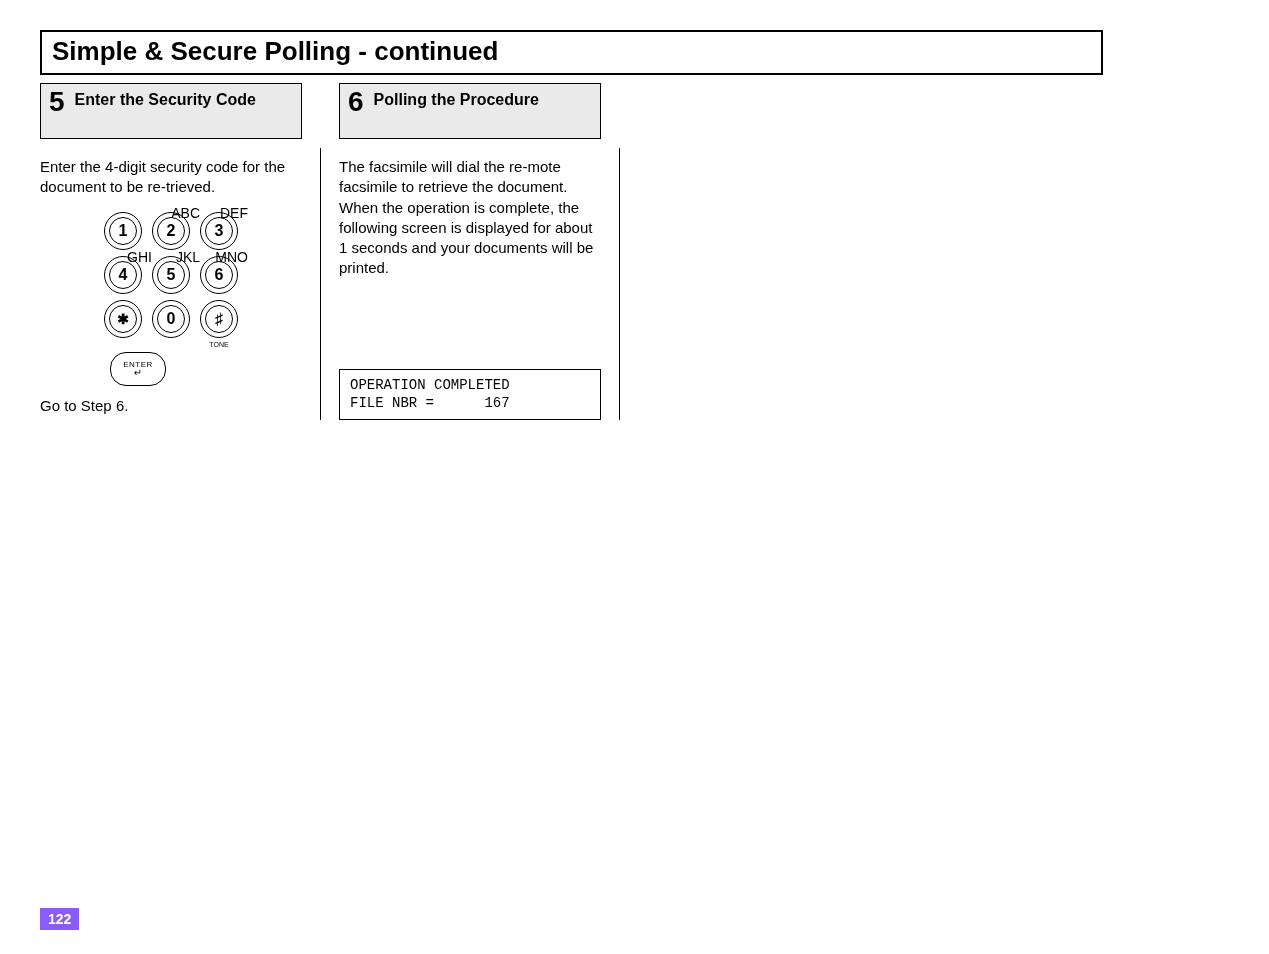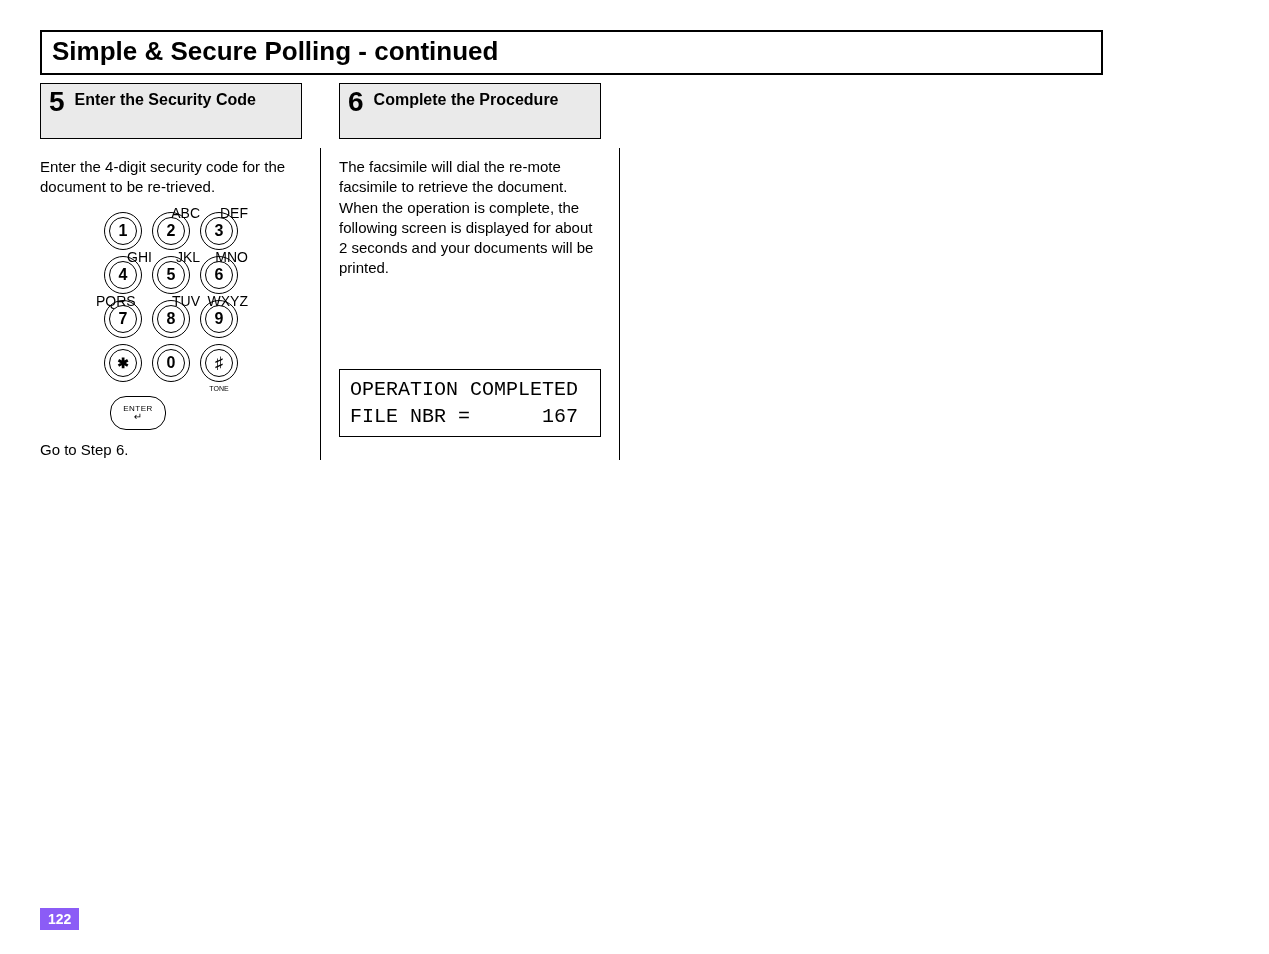--- a/index.html
+++ b/index.html
@@ -24,21 +24,21 @@
   .key { position: relative; }
   .key-outer { width: 38px; height: 38px; border: 1.5px solid #000; border-radius: 50%; display: flex; align-items: center; justify-content: center; }
   .key-inner { width: 28px; height: 28px; border: 1.5px solid #000; border-radius: 50%; display: flex; align-items: center; justify-content: center; font-size: 16px; font-weight: bold; font-family: Helvetica, Arial, sans-serif; }
   .key-label { position: absolute; font-size: 14px; line-height: 1; }
   .lbl-tr { top: -6px; right: -10px; }
   .lbl-tl { top: -6px; left: -8px; }
   .caption-tone { position: absolute; font-size: 7px; bottom: -10px; width: 38px; text-align: center; right: 0; }
   .kp-row.last { margin-bottom: 14px; }
 
   
-  .lcd { border: 1.5px solid #000; padding: 6px 10px; font-family: "Courier New", monospace; font-size: 20px; line-height: 1.35; white-space: pre; margin-top: 16px; }
+  .lcd { border: 1.5px solid #000; padding: 6px 10px; font-family: "Courier New", monospace; font-size: 14px; line-height: 1.35; white-space: pre; margin-top: 16px; }
   .lcd-line { display: block; }
 
   
   .enter-btn { width: 56px; height: 34px; border: 1.5px solid #000; border-radius: 16px; display: flex; flex-direction: column; align-items: center; justify-content: center; margin: 10px 0 10px 70px; }
   .enter-btn .lbl { font-size: 8px; font-weight: normal; letter-spacing: 0.5px; }
   .enter-btn .arrow { font-size: 10px; line-height: 1; margin-top: -1px; }
 
   
   .divider { width: 1px; background: #000; align-self: stretch; margin-top: 65px; }
 
@@ -99,40 +99,20 @@
                 <div class="key-inner">5</div>
               </div>
           </div>
           <div class="key">
             <span class="key-label lbl-tr">MNO</span>
             <div class="key-outer">
                 <div class="key-inner">6</div>
               </div>
           </div>
         </div>
-        <div class="kp-row">
-          <div class="key">
-            <span class="key-label lbl-tl">PQRS</span>
-            <div class="key-outer">
-                <div class="key-inner">7</div>
-              </div>
-          </div>
-          <div class="key">
-            <span class="key-label lbl-tr">TUV</span>
-            <div class="key-outer">
-                <div class="key-inner">8</div>
-              </div>
-          </div>
-          <div class="key">
-            <span class="key-label lbl-tr">WXYZ</span>
-            <div class="key-outer">
-                <div class="key-inner">9</div>
-              </div>
-          </div>
-        </div>
         <div class="kp-row last" style="position:relative;">
           <div class="key">
             <div class="key-outer">
                 <div class="key-inner" style="font-size:14px;">✱</div>
               </div>
           </div>
           <div class="key">
             <div class="key-outer">
                 <div class="key-inner">0</div>
               </div>
@@ -154,24 +134,24 @@
       </div>
 
       <p class="body-text" style="margin-top:6px;">Go to Step 6.</p>
     </div>
 
     <div class="divider"></div>
 
     <div class="col">
       <div class="step-header">
         <div class="step-num">6</div>
-        <div class="step-title">Complete the Procedure</div>
+        <div class="step-title">Polling the Procedure</div>
       </div>
 
-      <p class="body-text">The facsimile will dial the re-mote facsimile to retrieve the document. When the operation is complete, the following screen is displayed for about 2 seconds and your documents will be printed.</p>
+      <p class="body-text">The facsimile will dial the re-mote facsimile to retrieve the document. When the operation is complete, the following screen is displayed for about 1 seconds and your documents will be printed.</p>
 
       <div class="lcd" style="margin-top:90px;"><span class="lcd-line">OPERATION COMPLETED</span><span class="lcd-line">FILE NBR =      167</span></div>
     </div>
 
     <div class="divider"></div>
 
   </div>
 
   <div class="page-num">122</div>
 </div>

